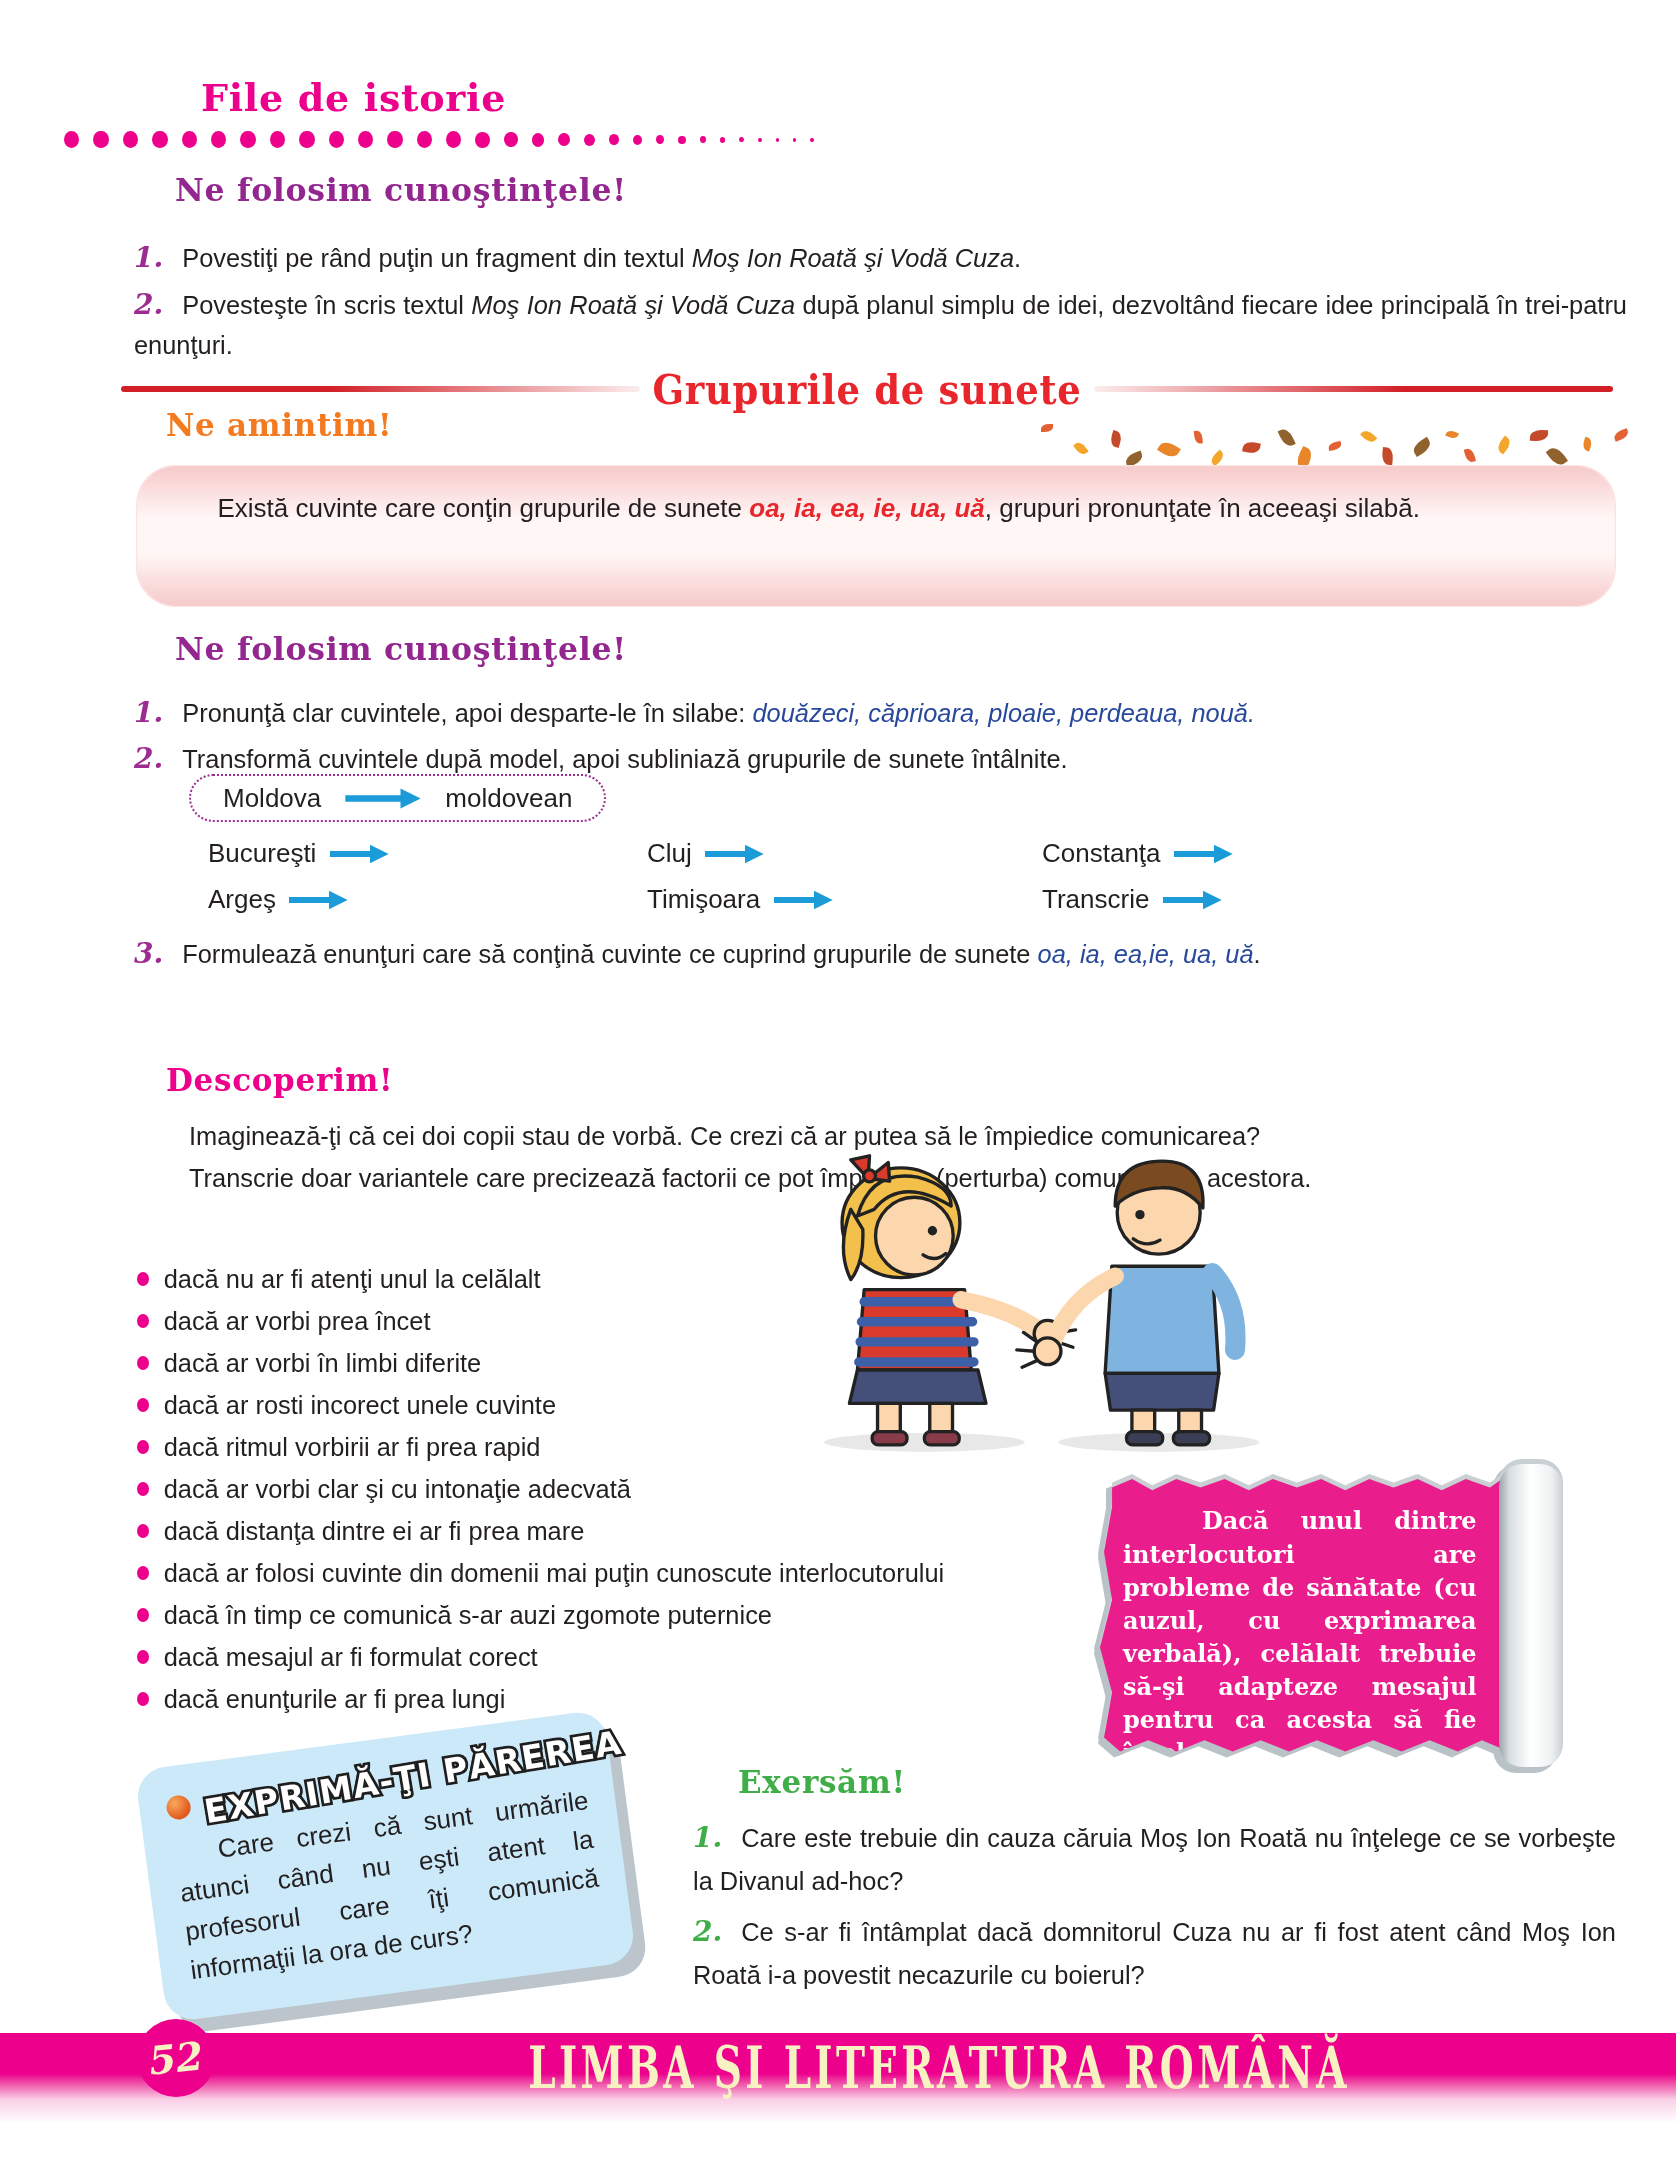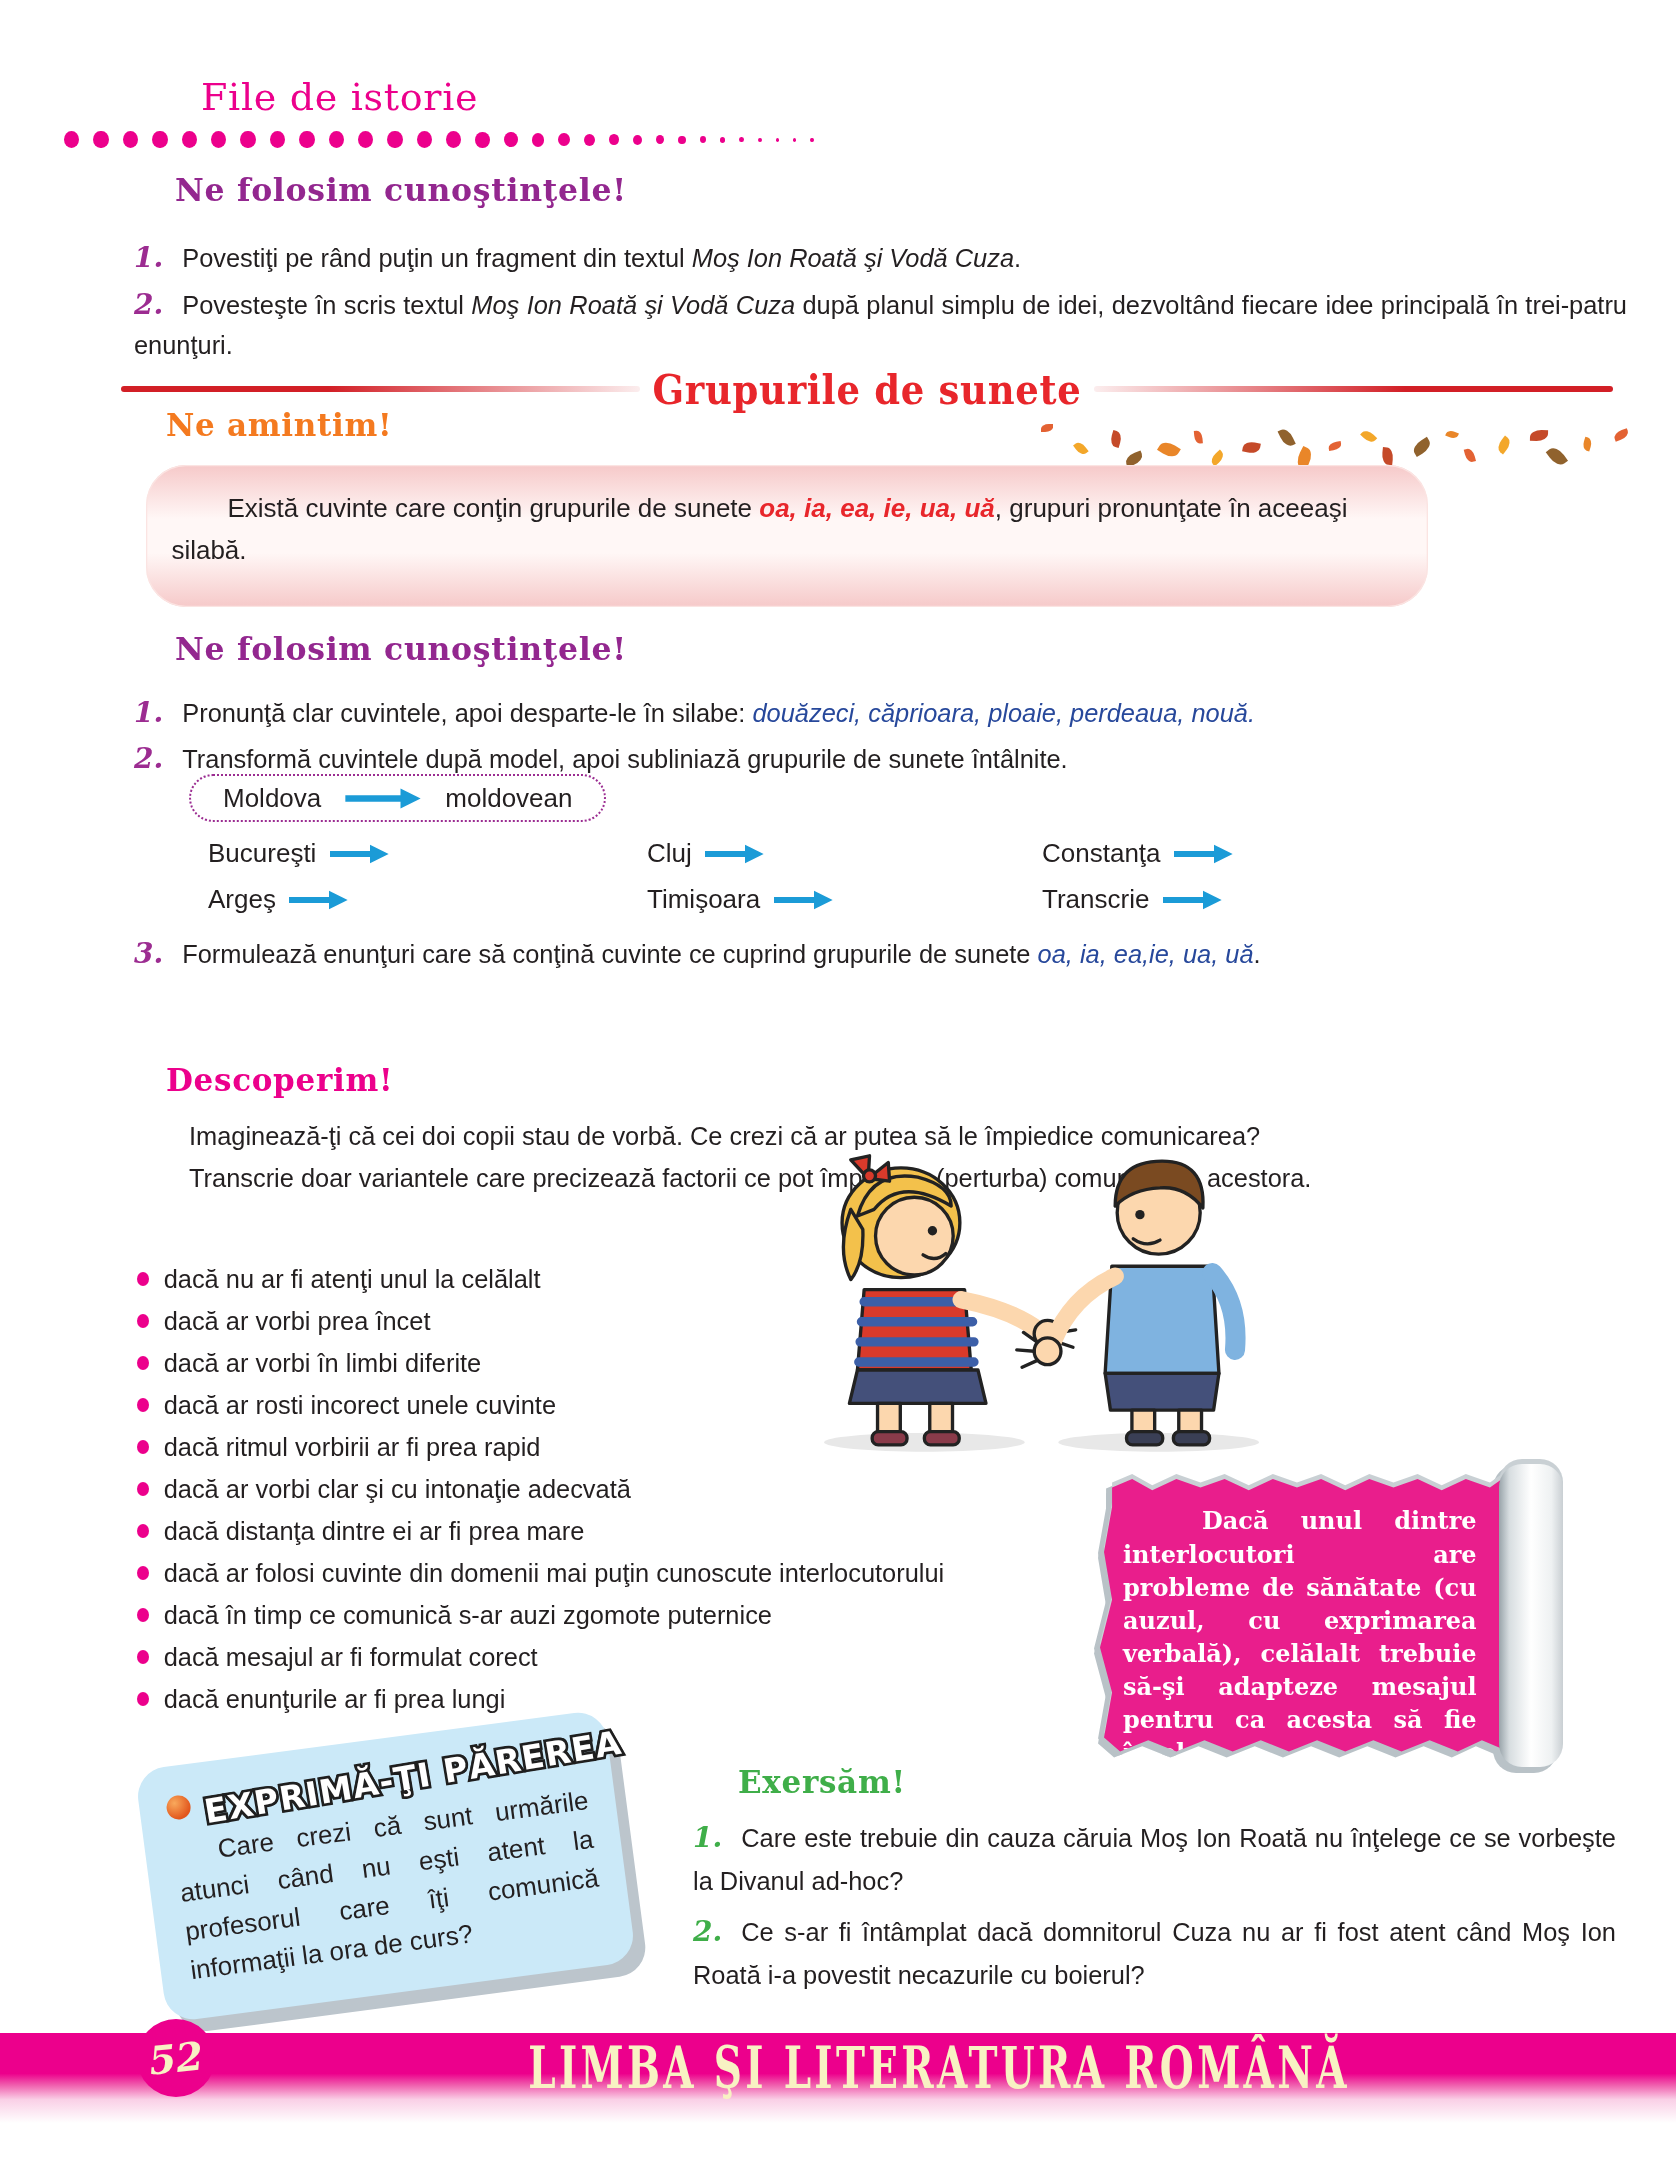--- a/index.html
+++ b/index.html
@@ -1,21 +1,21 @@
 <!DOCTYPE html>
 <html style="font-size:10.7px"><head>
 <meta charset="utf-8">
 <style>
   html,body{margin:0;padding:0;background:#fff;}
   .page{position:relative;width:1677px;height:2183px;background:#ffffff;overflow:hidden;
         font-family:"Liberation Sans",sans-serif;color:#231f20;}
 
   
   .script-label{position:absolute;left:201px;top:75px;font-family:"DejaVu Serif",serif;
-        font-weight:400;font-size:38px;color:#EC008C;letter-spacing:0.7px;}
+        font-weight:700;font-size:38px;color:#EC008C;letter-spacing:0.7px;}
   .ph{position:absolute;left:175px;margin:0;font-family:"DejaVu Serif",serif;font-weight:700;
         font-size:31.5px;color:#93278F;letter-spacing:0.7px;}
   .oh{position:absolute;left:166px;margin:0;font-family:"DejaVu Serif",serif;font-weight:700;
         font-size:31px;color:#F47A20;letter-spacing:0.7px;}
   .pkh{position:absolute;left:166px;margin:0;font-family:"DejaVu Serif",serif;font-weight:700;
         font-size:31px;color:#EC008C;letter-spacing:0.7px;}
   .gh{position:absolute;left:738px;margin:0;font-family:"DejaVu Serif",serif;font-weight:700;
         font-size:31px;color:#3FAE49;letter-spacing:0.7px;}
 
   
@@ -34,21 +34,21 @@
   .body{position:absolute;left:134px;width:1493px;margin:0;font-size:25.4px;line-height:1.55;}
   .jst{text-align:justify;}
   .num{font-family:"DejaVu Serif",serif;font-style:italic;font-weight:700;color:#9C2C91;
         font-size:28px;margin-right:19px;}
   .num.green{color:#3FAE49;}
   .t{font-style:italic;}
   .blue{color:#27489B;font-style:italic;}
   .grp{color:#E8262B;font-style:italic;font-weight:700;}
 
   
-  .amintim-box{position:absolute;left:146px;top:465px;width:1282px;height:142px;border-radius:40px;
+  .amintim-box{position:absolute;left:136px;top:465px;width:1480px;height:142px;border-radius:40px;
         background:linear-gradient(180deg,#f6c9c9 0%,#fff7f6 38%,#fff7f6 62%,#f6c9c9 100%);
         box-shadow:0 0 0 1.3px #fbe4e2 inset;}
   .amintim-box p{margin:0;padding:23px 40px 0 25.4px;font-size:26px;line-height:1.6;text-indent:56px;}
 
   .leaves{position:absolute;left:1041px;top:407px;width:613px;height:67px;}
   .leaves b{position:absolute;display:block;border-radius:65% 0 65% 0;opacity:.95;}
 
   
   .model-box{position:absolute;left:189px;top:774px;display:inline-flex;align-items:center;gap:23px;
         border:2.7px dotted #9B2C91;border-radius:27px;padding:6.7px 32px;font-size:26px;}

